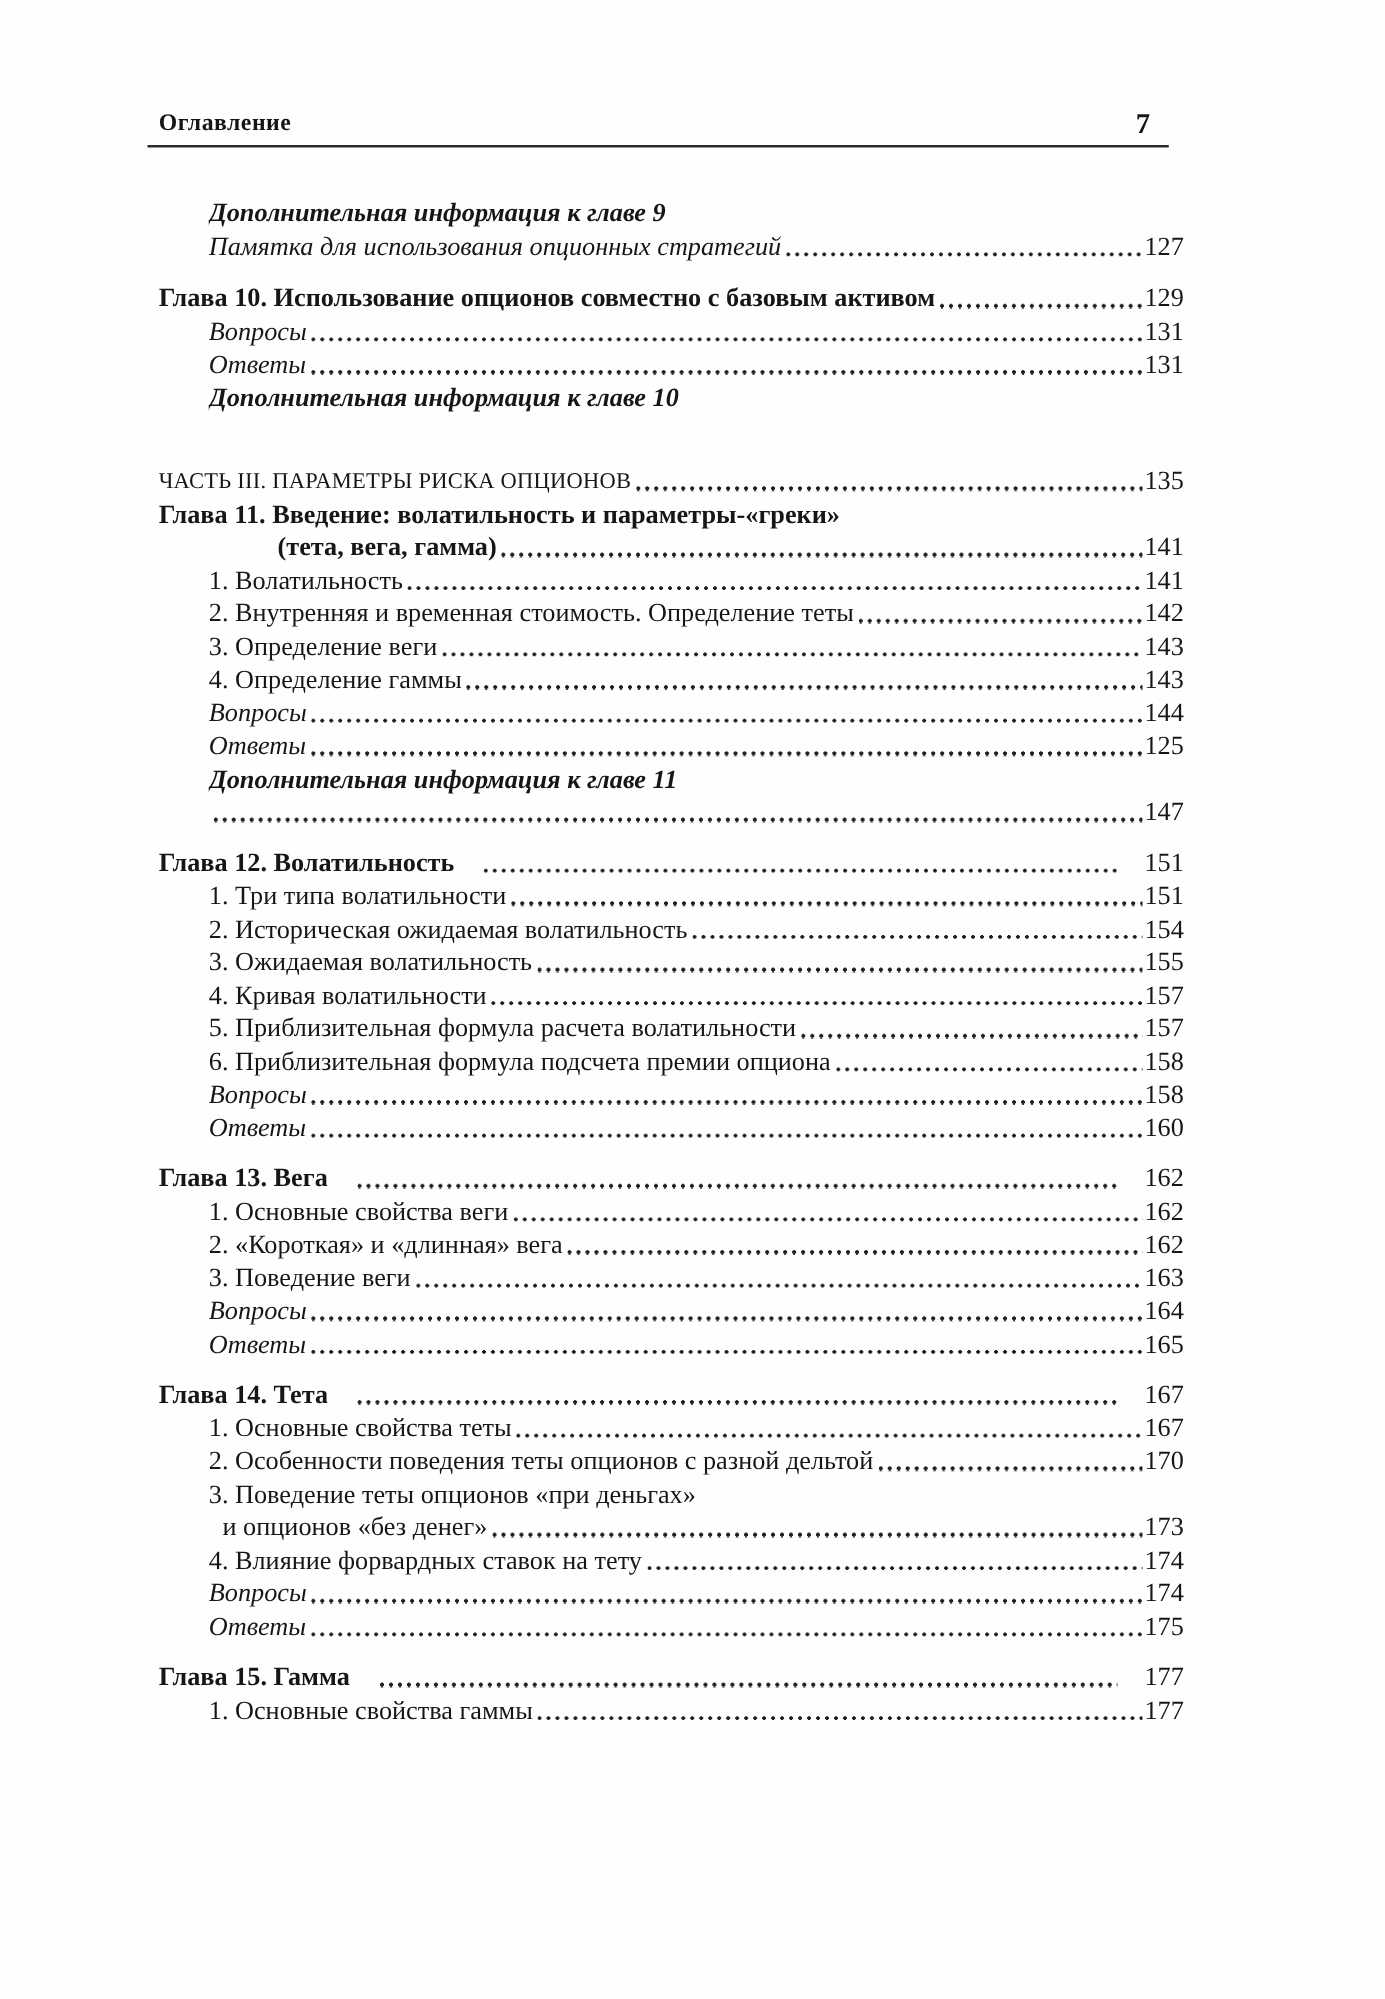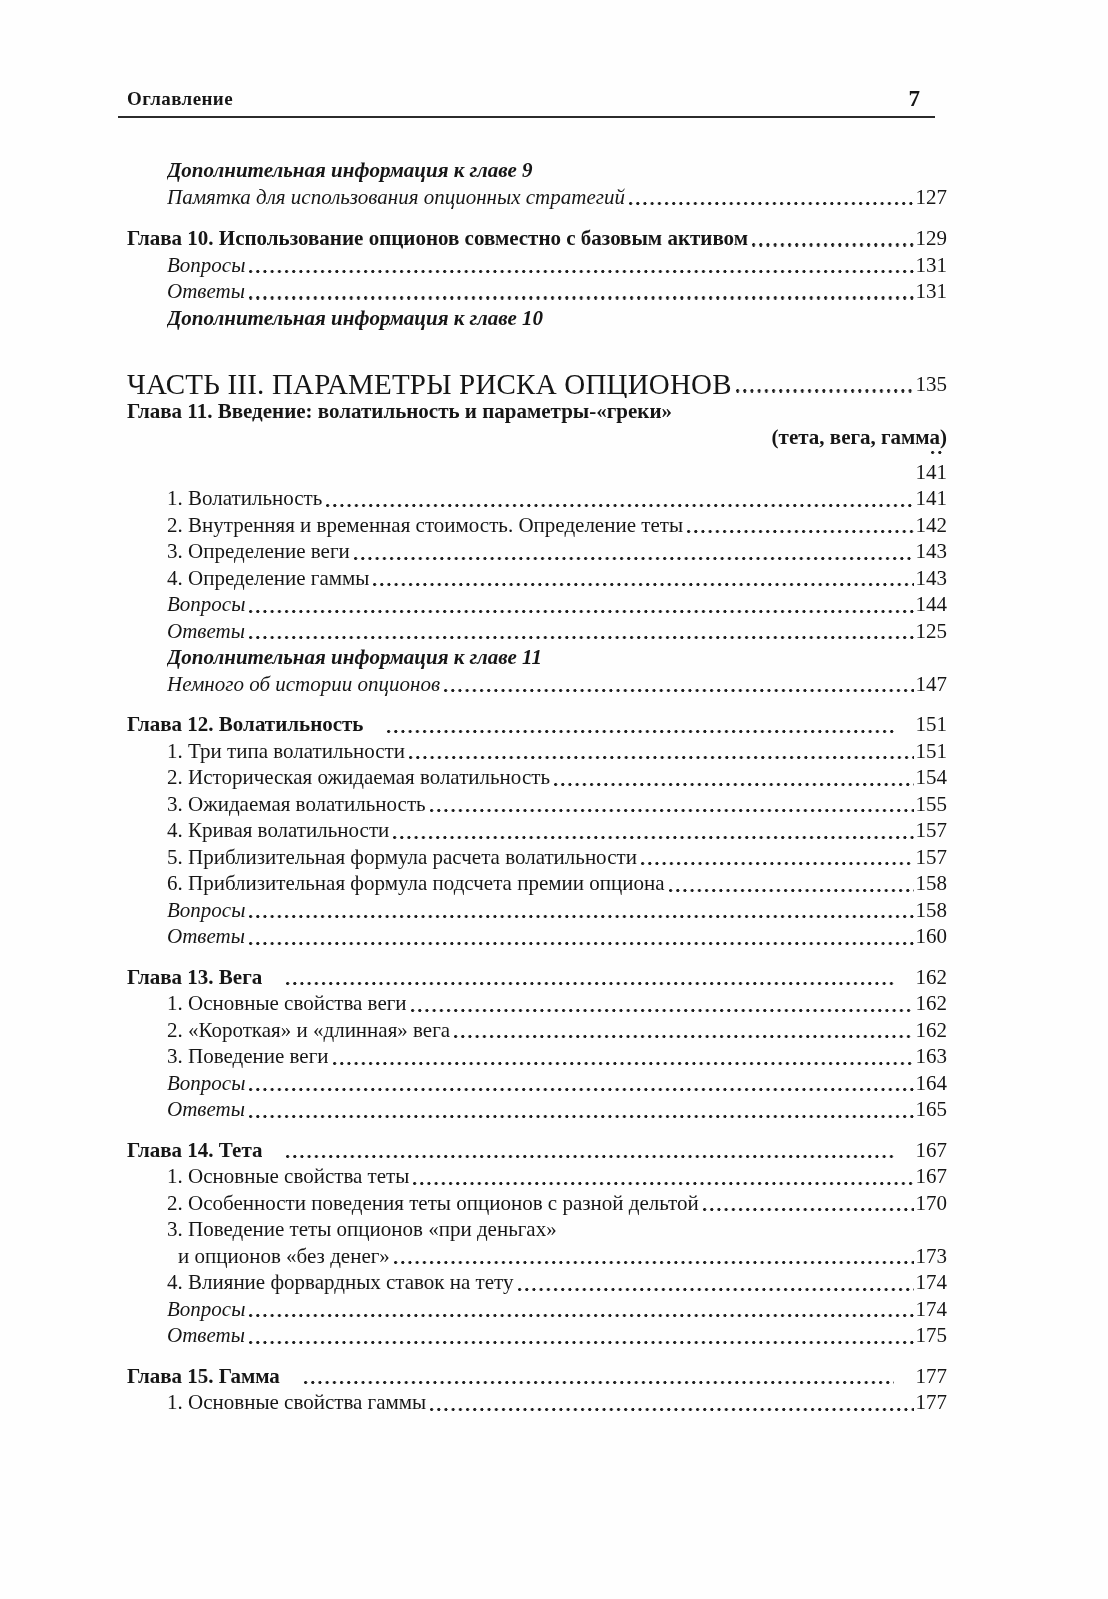--- a/index.html
+++ b/index.html
@@ -28,27 +28,27 @@
     flex:1 1 auto;min-width:14px;height:3.4px;
     margin:0 2px 5px 4px;
     background-image:radial-gradient(circle at 1.6px 1.7px,#1d1d1d 1.35px,transparent 1.8px);
     background-size:7.2px 3.4px;
     background-repeat:repeat-x;
     background-position:left bottom;
   }
   .pg{flex:0 0 auto;}
   
   .ch .lbl{font-weight:bold;}
-  .part .lbl{font-size:29px;letter-spacing:.2px;font-family:Liberation Serif, serif;}
+  .part .lbl{font-size:18px;letter-spacing:.2px;font-family:Liberation Serif, serif;}
   .it .lbl{font-style:italic;}
   .bi .lbl{font-weight:bold;font-style:italic;}
   
   .sub{padding-left:40px;}
   .cont{padding-left:51px;}
-  .ind2{padding-left:95px;flex-direction:column;}
+  .ind2{padding-left:95px;}
   
   .g-ch10{margin-top:15px;}
   .g-part{margin-top:40px;}
   .g-ch{margin-top:14px;gap:20px;}
 </style>
 </head>
 <body>
 
 <div class="page">
   <div class="content">
@@ -129,21 +129,20 @@
       </div>
       <div class="row sub it">
         <span class="lbl">Ответы</span>
         <span class="dots"></span>
         <span class="pg">125</span>
       </div>
       <div class="row sub bi">
         <span class="lbl">Дополнительная информация к главе 11</span>
       </div>
       <div class="row sub it">
-        <span class="lbl">Немного об истории опционов</span>
         <span class="dots"></span>
         <span class="pg">147</span>
       </div>
 
       <div class="row ch g-ch">
         <span class="lbl">Глава 12. Волатильность</span>
         <span class="dots"></span>
         <span class="pg">151</span>
       </div>
       <div class="row sub">

